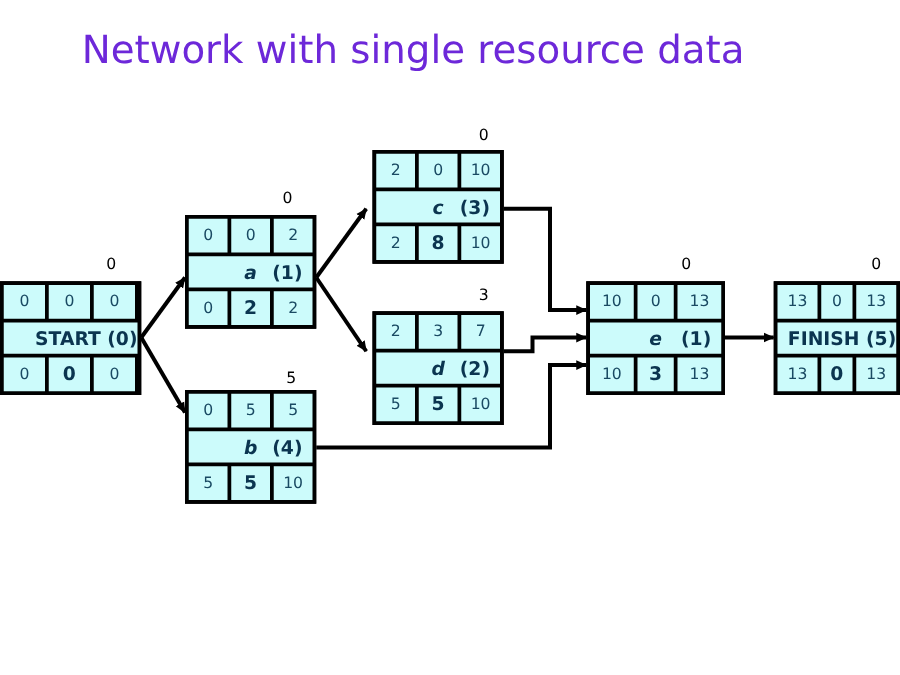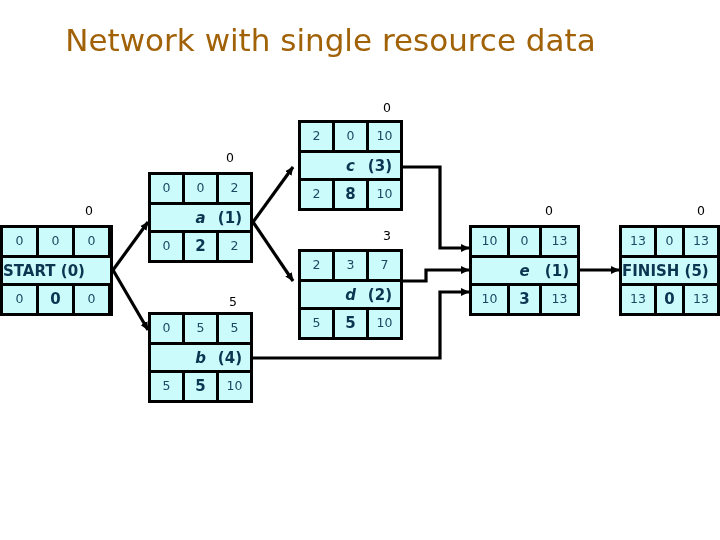--- a/index.html
+++ b/index.html
@@ -7,21 +7,21 @@
     width:720px;height:540px;background:#ffffff;overflow:hidden;
     font-family:"DejaVu Sans", sans-serif;
     position:relative;
   }
   #canvas{position:absolute;left:0;top:0;width:720px;height:540px;}
   #edges{position:absolute;left:0;top:0;width:720px;height:540px;}
 
   .title{
     position:absolute;left:0;top:22px;width:661px;text-align:center;
     font-family:"DejaVu Sans", sans-serif;
-    font-size:31px;color:#a16207;font-weight:400;letter-spacing:0px;
+    font-size:31px;color:#6d28d9;font-weight:400;letter-spacing:0px;
     white-space:nowrap;
   }
 
   
   .node{
     position:absolute;
     background:#000000;
     border:3px solid #000000;
     box-sizing:border-box;
     display:flex;flex-direction:column;
@@ -45,21 +45,21 @@
   }
   .mid .mlabel{
     font-style:italic;font-weight:bold;font-size:15px;color:#0b3550;
   }
   .mid .mdur{
     font-weight:bold;font-size:15px;color:#0b3550;
   }
   .mid.split{justify-content:flex-start;}
   .mid.split .mlabel{position:absolute;left:50%;transform:translateX(-50%);}
   .mid.split .mdur{position:absolute;right:8px;}
-  .mid.centered{justify-content:flex-start;}
+  .mid.centered{justify-content:flex-end;}
   .mid.centered .mtext{
     font-weight:bold;font-size:15px;color:#0b3550;font-style:normal;
   }
 
   
   .c1{width:33px;}
   .c2{width:33px;}
   .c3{width:33px;}
 
   

